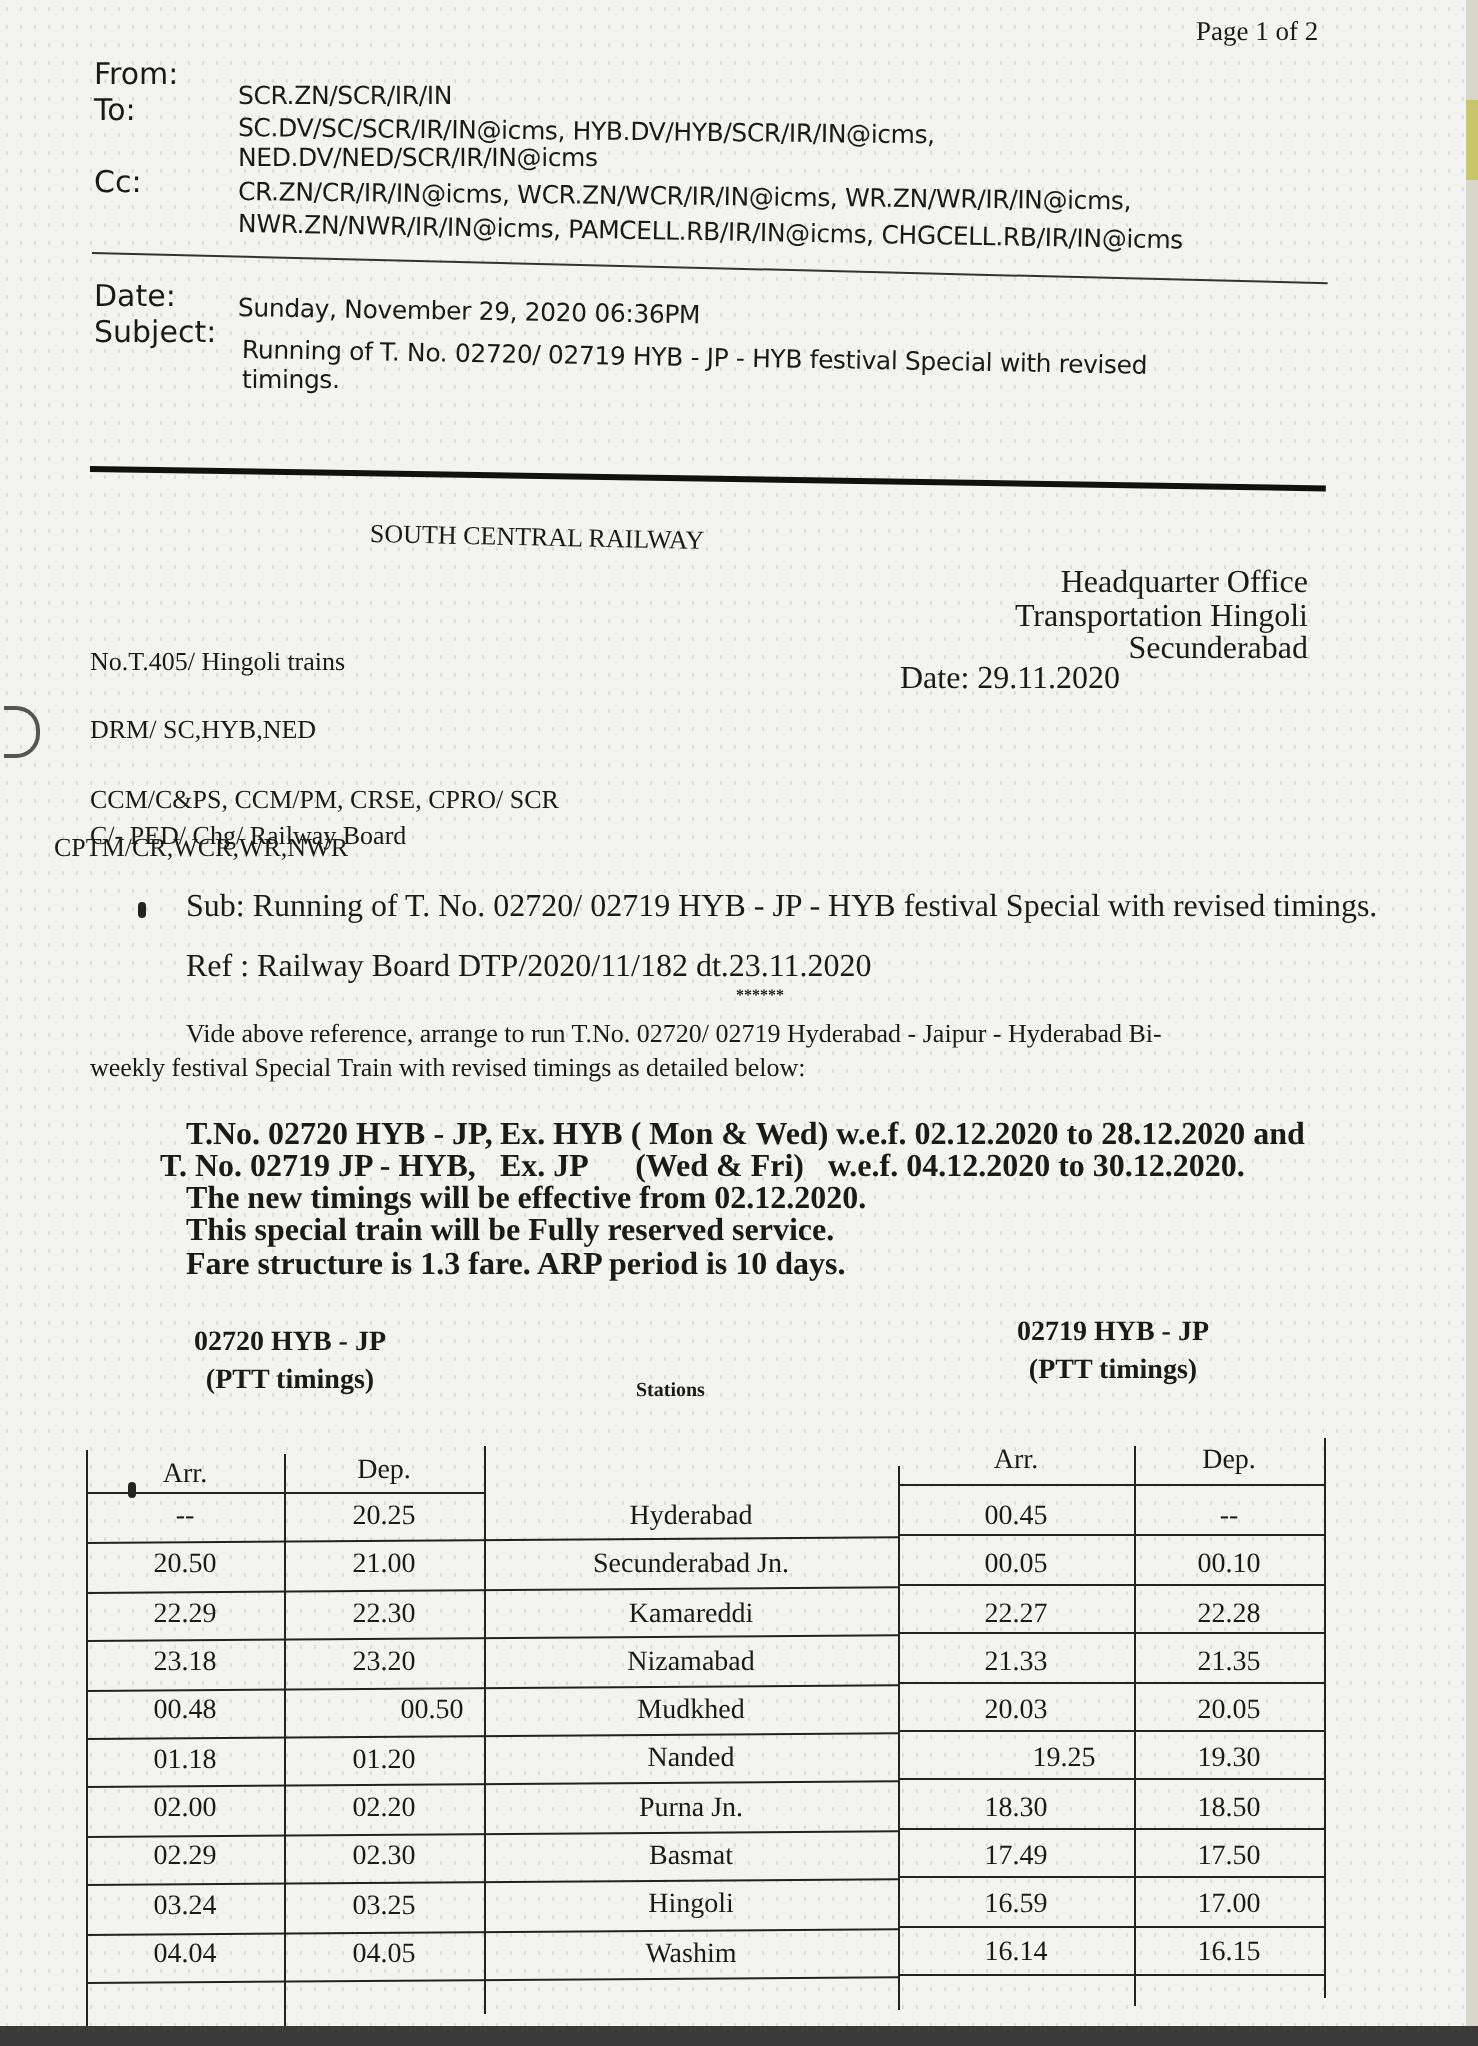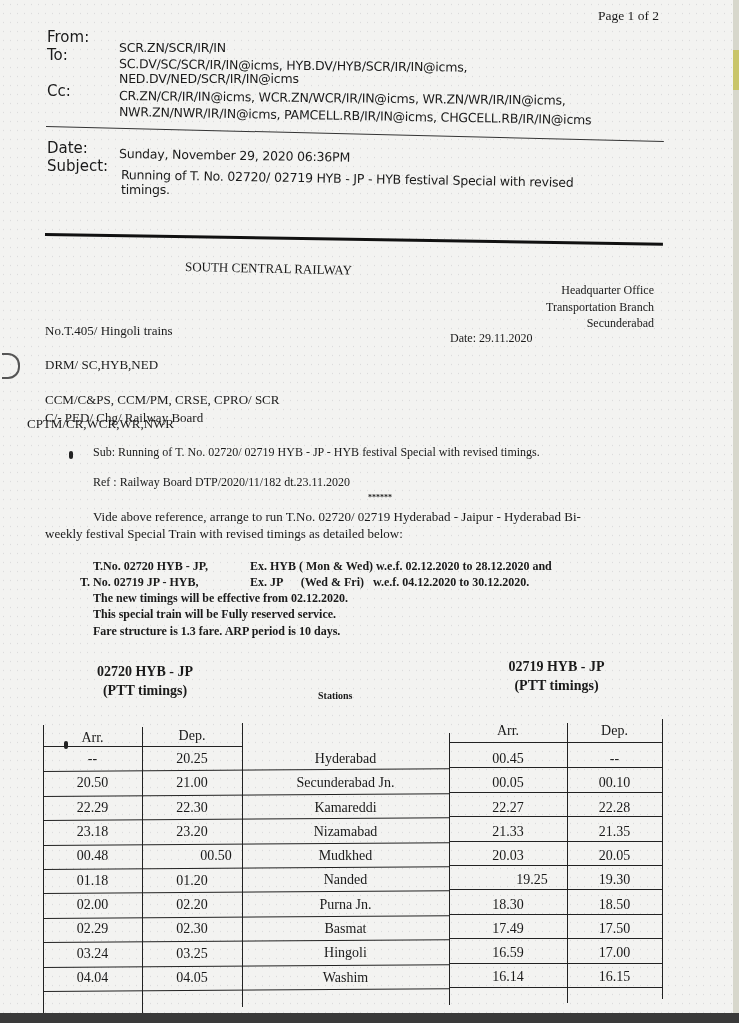--- a/index.html
+++ b/index.html
@@ -30,21 +30,21 @@
 
   .sans { font-family: "DejaVu Sans", sans-serif; font-size: 12.5px; letter-spacing: -0.2px; }
   .label-b { font-family: "DejaVu Sans", sans-serif; font-weight: normal; font-size: 15px; }
 
   .page-no { left: 598px; top: 8px; font-size: 13.5px; }
 
   .hr-thin { position: absolute; height: 1px; background: #333; transform-origin: left center; }
   .hr-thick { position: absolute; height: 3px; background: #111; transform-origin: left center; }
 
   .serif13 { font-size: 13px; }
-  .serif12 { font-size: 12px; }
+  .serif12 { font-size: 16px; }
   .bold { font-weight: bold; }
 
   .ph-head { font-size: 14px; font-weight: bold; text-align: center; line-height: 19px; }
 
   
   .tbl { position: absolute; left: 43px; top: 719px; width: 620px; }
   .vline { position: absolute; width: 1px; background: #222; }
   .hline { position: absolute; height: 1px; background: #222; }
   .cell { position: absolute; font-size: 14px; text-align: center; line-height: 18px; }
   .hole { position: absolute; left: 2px; top: 353px; width: 16px; height: 22px;
@@ -76,21 +76,21 @@
     <div class="abs sans" style="left:121px;top:167px;transform:rotate(1deg);transform-origin:left;">Running of T. No. 02720/ 02719 HYB - JP - HYB festival Special with revised</div>
     <div class="abs sans" style="left:121px;top:182px;">timings.</div>
 
     <div class="hr-thick" style="left:45px;top:233px;width:618px;transform:rotate(0.9deg);"></div>
   </div>
 
   <div>
     <div class="abs serif13" style="left:185px;top:259px;transform:rotate(1.2deg);transform-origin:left;">SOUTH CENTRAL RAILWAY</div>
 
     <div class="abs serif12" style="right:79px;top:283px;text-align:right;">Headquarter Office</div>
-    <div class="abs serif12" style="right:79px;top:300px;text-align:right;">Transportation Branch</div>
+    <div class="abs serif12" style="right:79px;top:300px;text-align:right;">Transportation Hingoli</div>
     <div class="abs serif12" style="right:79px;top:316px;text-align:right;">Secunderabad</div>
 
     <div class="abs serif13" style="left:45px;top:323px;">No.T.405/ Hingoli trains</div>
     <div class="abs serif12" style="left:450px;top:331px;">Date: 29.11.2020</div>
 
     <div class="abs serif13" style="left:45px;top:357px;">DRM/ SC,HYB,NED</div>
     <div class="abs serif13" style="left:27px;top:374px;margin-top:42px;">CPTM/CR,WCR,WR,NWR</div>
     <div class="abs serif13" style="left:45px;top:392px;">CCM/C&amp;PS, CCM/PM, CRSE, CPRO/ SCR</div>
     <div class="abs serif13" style="left:45px;top:410px;">C/- PED/ Chg/ Railway Board</div>
 

